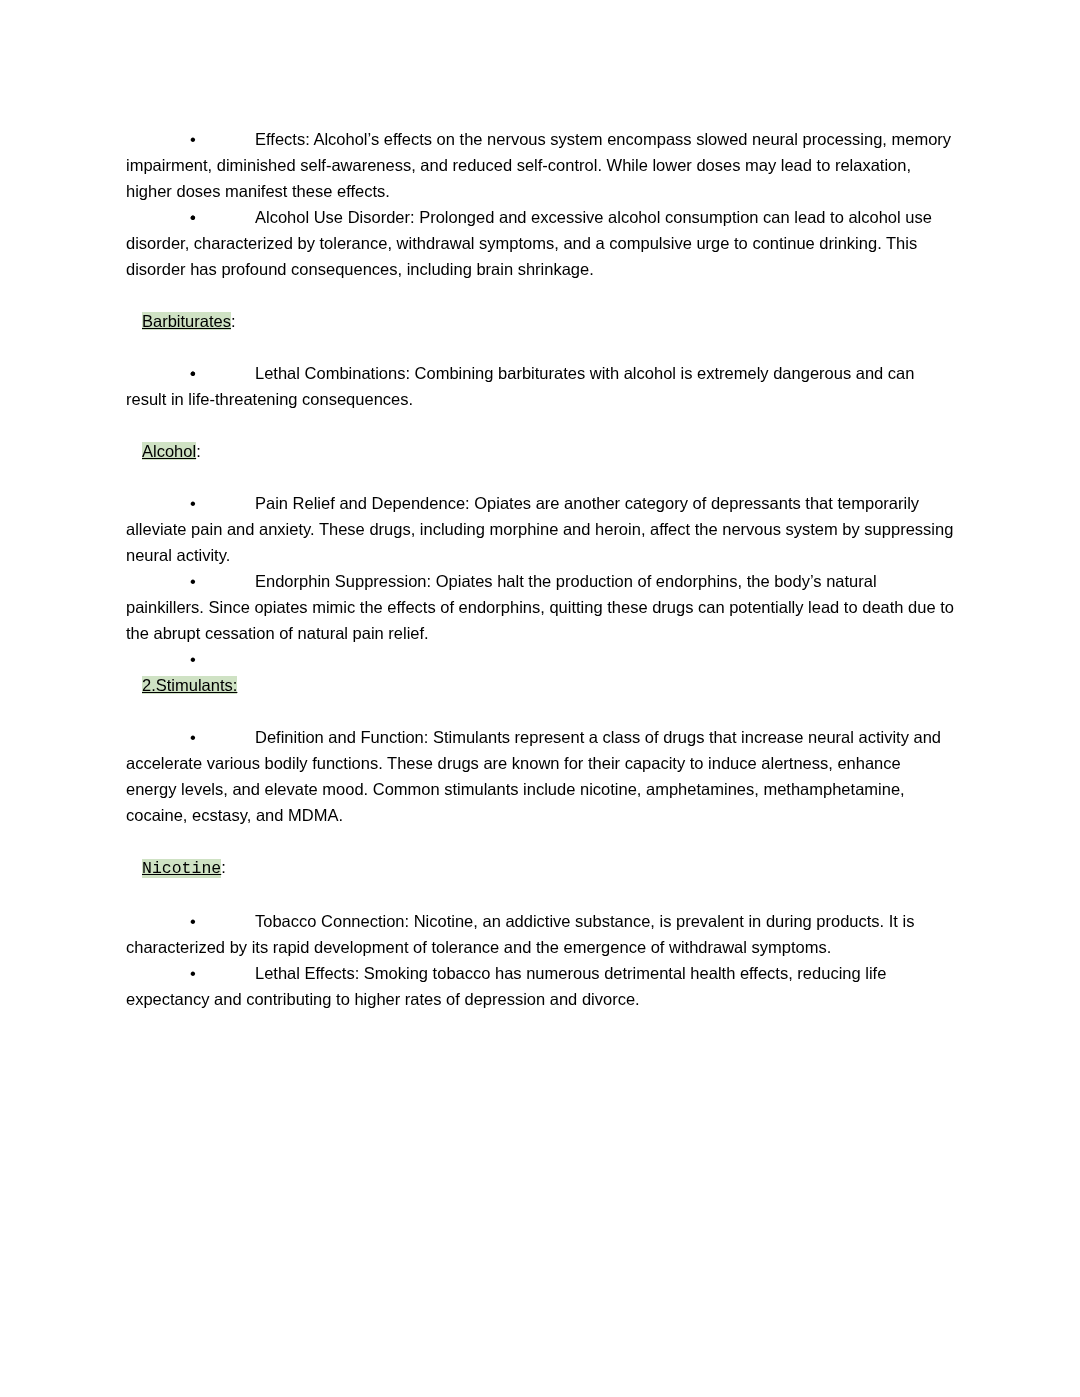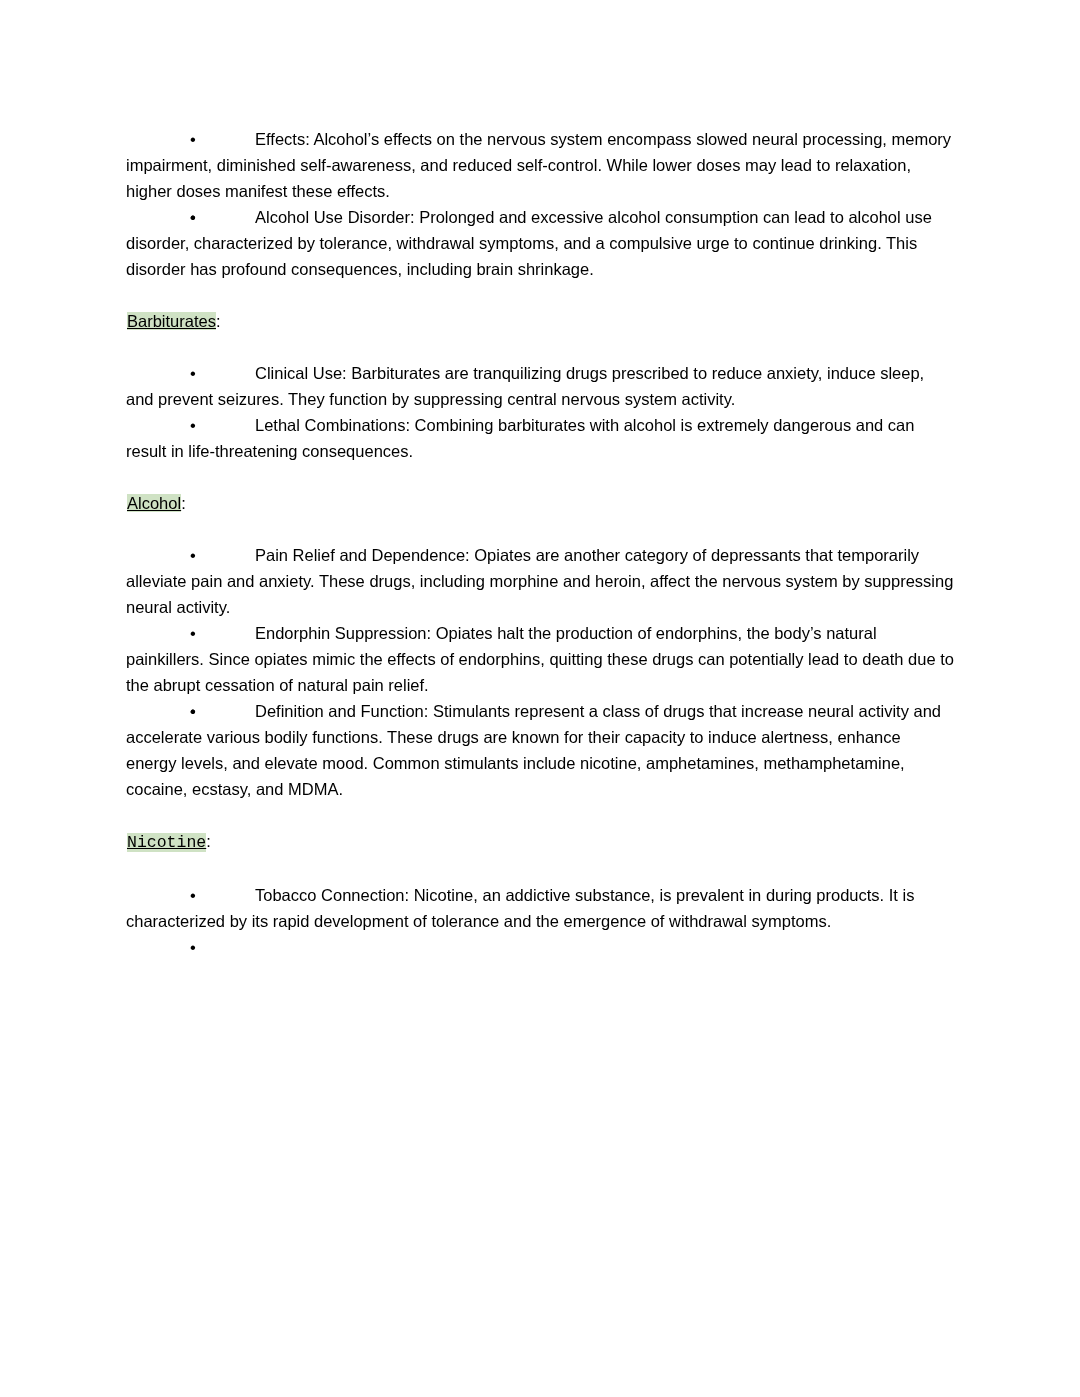--- a/index.html
+++ b/index.html
@@ -30,44 +30,45 @@
     margin: 0;
     text-indent: 129px; 
   }
   .para .bullet {
     position: absolute;
     left: 64px;
     top: 0;
     text-indent: 0;
   }
   .heading {
-    margin: 26px 1px;
+    margin: 26px 16px;
     text-indent: 0;
   }
   .heading .hl {
     text-decoration: underline;
     text-decoration-color: #000000;
   }
   .heading .suffix {
     text-decoration: none;
   }
 </style>
 </head>
 <body>
 
 <div class="page" style="background: rgb(255, 255, 255);">
   <div class="content" style="color: rgb(0, 0, 0);">
       <p class="para"><span class="bullet">•</span><span>Effects: Alcohol’s effects on the nervous system encompass slowed neural processing, memory impairment, diminished self-awareness, and reduced self-control. While lower doses may lead to relaxation, higher doses manifest these effects.</span></p>
       <p class="para"><span class="bullet">•</span></p>
       <p class="para"><span class="bullet">•</span><span>Alcohol Use Disorder: Prolonged and excessive alcohol consumption can lead to alcohol use disorder, characterized by tolerance, withdrawal symptoms, and a compulsive urge to continue drinking. This disorder has profound consequences, including brain shrinkage.</span></p>
       <div class="heading"><span class="hl" style="background-color: rgb(207, 226, 196);">Barbiturates</span><span class="suffix">:</span></div>
-      <p class="para"><span class="bullet">•</span><span>Clinical Use: Barbiturates are tranquilizing drugs prescribed to reduce anxiety, induce sleep, and prevent seizures. They function by suppressing central nervous system activity.</span></p>
+      <p class="para"><span class="bullet">•</span></p>
       <p class="para"><span class="bullet">•</span><span>Lethal Combinations: Combining barbiturates with alcohol is extremely dangerous and can result in life-threatening consequences.</span></p>
       <div class="heading"><span class="hl" style="background-color: rgb(207, 226, 196);">Alcohol</span><span class="suffix">:</span></div>
       <p class="para"><span class="bullet">•</span><span>Pain Relief and Dependence: Opiates are another category of depressants that temporarily alleviate pain and anxiety. These drugs, including morphine and heroin, affect the nervous system by suppressing neural activity.</span></p>
       <p class="para"><span class="bullet">•</span><span>Endorphin Suppression: Opiates halt the production of endorphins, the body’s natural painkillers. Since opiates mimic the effects of endorphins, quitting these drugs can potentially lead to death due to the abrupt cessation of natural pain relief.</span></p>
       <p class="para"><span class="bullet">•</span></p>
+      <div class="heading"><span class="hl" style="background-color: rgb(207, 226, 196);">2.Stimulants:</span></div>
       <p class="para"><span class="bullet">•</span><span>Definition and Function: Stimulants represent a class of drugs that increase neural activity and accelerate various bodily functions. These drugs are known for their capacity to induce alertness, enhance energy levels, and elevate mood. Common stimulants include nicotine, amphetamines, methamphetamine, cocaine, ecstasy, and MDMA.</span></p>
       <div class="heading"><span class="hl" style="background-color: rgb(207, 226, 196); font-family: Liberation Mono, monospace;">Nicotine</span><span class="suffix">:</span></div>
       <p class="para"><span class="bullet">•</span><span>Tobacco Connection: Nicotine, an addictive substance, is prevalent in during products. It is characterized by its rapid development of tolerance and the emergence of withdrawal symptoms.</span></p>
-      <p class="para"><span class="bullet">•</span></p>
+      <p class="para"><span class="bullet">•</span><span>Lethal Effects: Smoking tobacco has numerous detrimental health effects, reducing life expectancy and contributing to higher rates of depression and divorce.</span></p>
     </div>
 </div>
 
 </body></html>

